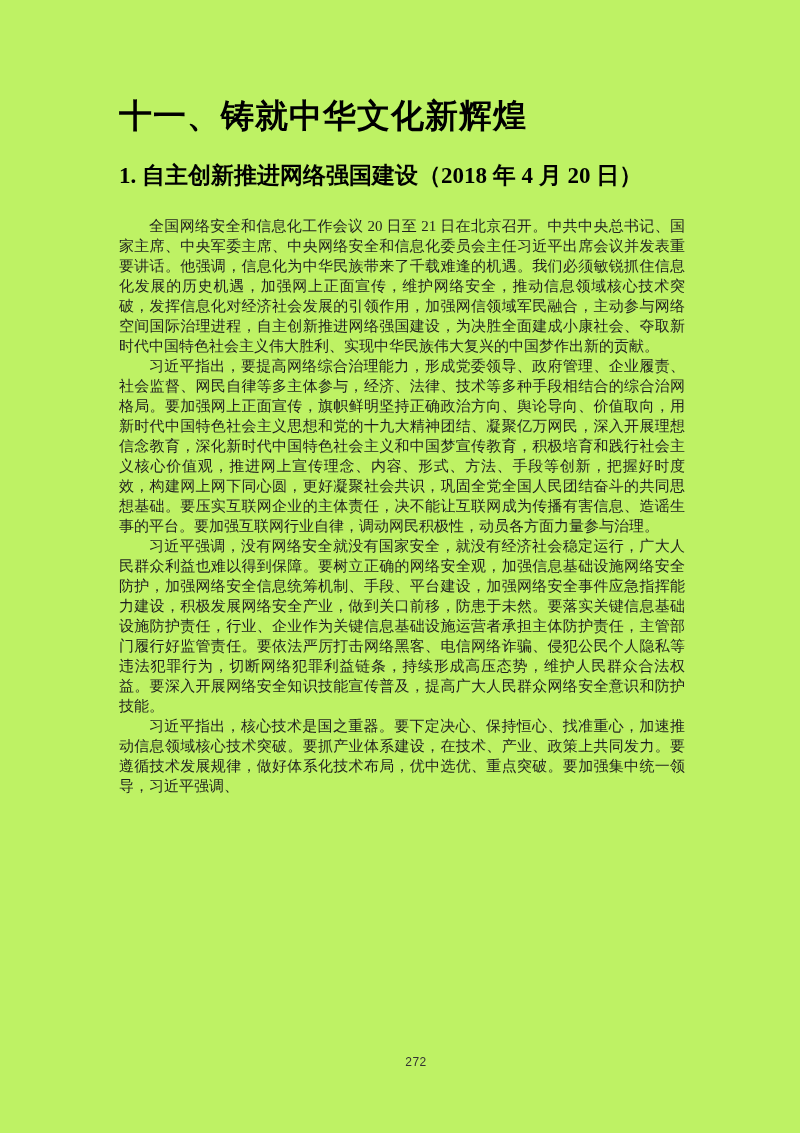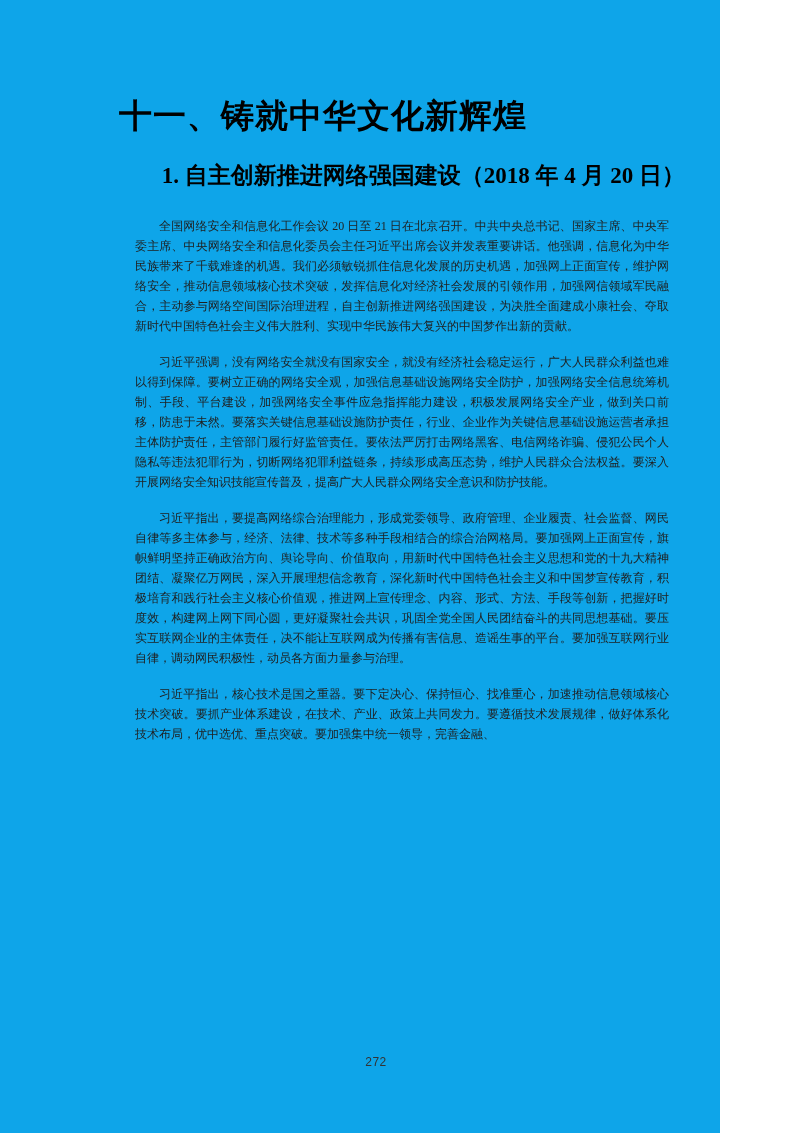--- a/index.html
+++ b/index.html
@@ -2,23 +2,23 @@
 <html lang="zh"><head>
 <meta charset="utf-8">
 <style>
   html, body {
     margin: 0;
     padding: 0;
     background: #ffffff;
   }
   .page {
     position: relative;
-    width: 720px;
+    width: 800px;
     height: 1133px;
-    background: #0ea5e9;
+    background: #bef264;
     overflow: hidden;
     font-family: "Liberation Serif", "DejaVu Serif", serif;
     color: #1a1a1a;
   }
   .content {
     position: absolute;
     left: 119px;
     top: 96px;
     width: 566px;
   }
@@ -31,28 +31,27 @@
     letter-spacing: 1px;
     font-family: "Liberation Serif", "DejaVu Serif", serif;
   }
   .section-title {
     margin: 24px 0 0 0;
     font-size: 23px;
     line-height: 1.3;
     font-weight: bold;
     color: #000000;
     font-family: "Liberation Serif", "DejaVu Serif", serif;
-    text-align: right;
   }
   .body-text {
     margin-top: 25px;
   }
   .body-text p {
-    margin: 16px;
-    font-size: 12px;
+    margin: 0;
+    font-size: 15px;
     line-height: 20px;
     text-align: justify;
     text-justify: inter-ideograph;
     text-indent: 2em;
     color: #1f1f1f;
     word-break: break-all;
   }
   .page-footer {
     position: absolute;
     left: 16px;
@@ -69,21 +68,21 @@
 </style>
 </head>
 <body>
 
 <div class="page">
   <div class="content">
     <h1 class="chapter-title">十一、铸就中华文化新辉煌</h1>
     <h2 class="section-title">1. 自主创新推进网络强国建设（2018 年 4 月 20 日）</h2>
     <div class="body-text">
       <p>全国网络安全和信息化工作会议 20 日至 21 日在北京召开。中共中央总书记、国家主席、中央军委主席、中央网络安全和信息化委员会主任习近平出席会议并发表重要讲话。他强调，信息化为中华民族带来了千载难逢的机遇。我们必须敏锐抓住信息化发展的历史机遇，加强网上正面宣传，维护网络安全，推动信息领域核心技术突破，发挥信息化对经济社会发展的引领作用，加强网信领域军民融合，主动参与网络空间国际治理进程，自主创新推进网络强国建设，为决胜全面建成小康社会、夺取新时代中国特色社会主义伟大胜利、实现中华民族伟大复兴的中国梦作出新的贡献。</p>
+      <p>习近平指出，要提高网络综合治理能力，形成党委领导、政府管理、企业履责、社会监督、网民自律等多主体参与，经济、法律、技术等多种手段相结合的综合治网格局。要加强网上正面宣传，旗帜鲜明坚持正确政治方向、舆论导向、价值取向，用新时代中国特色社会主义思想和党的十九大精神团结、凝聚亿万网民，深入开展理想信念教育，深化新时代中国特色社会主义和中国梦宣传教育，积极培育和践行社会主义核心价值观，推进网上宣传理念、内容、形式、方法、手段等创新，把握好时度效，构建网上网下同心圆，更好凝聚社会共识，巩固全党全国人民团结奋斗的共同思想基础。要压实互联网企业的主体责任，决不能让互联网成为传播有害信息、造谣生事的平台。要加强互联网行业自律，调动网民积极性，动员各方面力量参与治理。</p>
       <p>习近平强调，没有网络安全就没有国家安全，就没有经济社会稳定运行，广大人民群众利益也难以得到保障。要树立正确的网络安全观，加强信息基础设施网络安全防护，加强网络安全信息统筹机制、手段、平台建设，加强网络安全事件应急指挥能力建设，积极发展网络安全产业，做到关口前移，防患于未然。要落实关键信息基础设施防护责任，行业、企业作为关键信息基础设施运营者承担主体防护责任，主管部门履行好监管责任。要依法严厉打击网络黑客、电信网络诈骗、侵犯公民个人隐私等违法犯罪行为，切断网络犯罪利益链条，持续形成高压态势，维护人民群众合法权益。要深入开展网络安全知识技能宣传普及，提高广大人民群众网络安全意识和防护技能。</p>
-      <p>习近平指出，要提高网络综合治理能力，形成党委领导、政府管理、企业履责、社会监督、网民自律等多主体参与，经济、法律、技术等多种手段相结合的综合治网格局。要加强网上正面宣传，旗帜鲜明坚持正确政治方向、舆论导向、价值取向，用新时代中国特色社会主义思想和党的十九大精神团结、凝聚亿万网民，深入开展理想信念教育，深化新时代中国特色社会主义和中国梦宣传教育，积极培育和践行社会主义核心价值观，推进网上宣传理念、内容、形式、方法、手段等创新，把握好时度效，构建网上网下同心圆，更好凝聚社会共识，巩固全党全国人民团结奋斗的共同思想基础。要压实互联网企业的主体责任，决不能让互联网成为传播有害信息、造谣生事的平台。要加强互联网行业自律，调动网民积极性，动员各方面力量参与治理。</p>
-      <p>习近平指出，核心技术是国之重器。要下定决心、保持恒心、找准重心，加速推动信息领域核心技术突破。要抓产业体系建设，在技术、产业、政策上共同发力。要遵循技术发展规律，做好体系化技术布局，优中选优、重点突破。要加强集中统一领导，完善金融、</p>
+      <p>习近平指出，核心技术是国之重器。要下定决心、保持恒心、找准重心，加速推动信息领域核心技术突破。要抓产业体系建设，在技术、产业、政策上共同发力。要遵循技术发展规律，做好体系化技术布局，优中选优、重点突破。要加强集中统一领导，习近平强调、</p>
     </div>
   </div>
   <div class="page-footer">
     <span class="page-number">272</span>
   </div>
 </div>
 
 </body></html>

